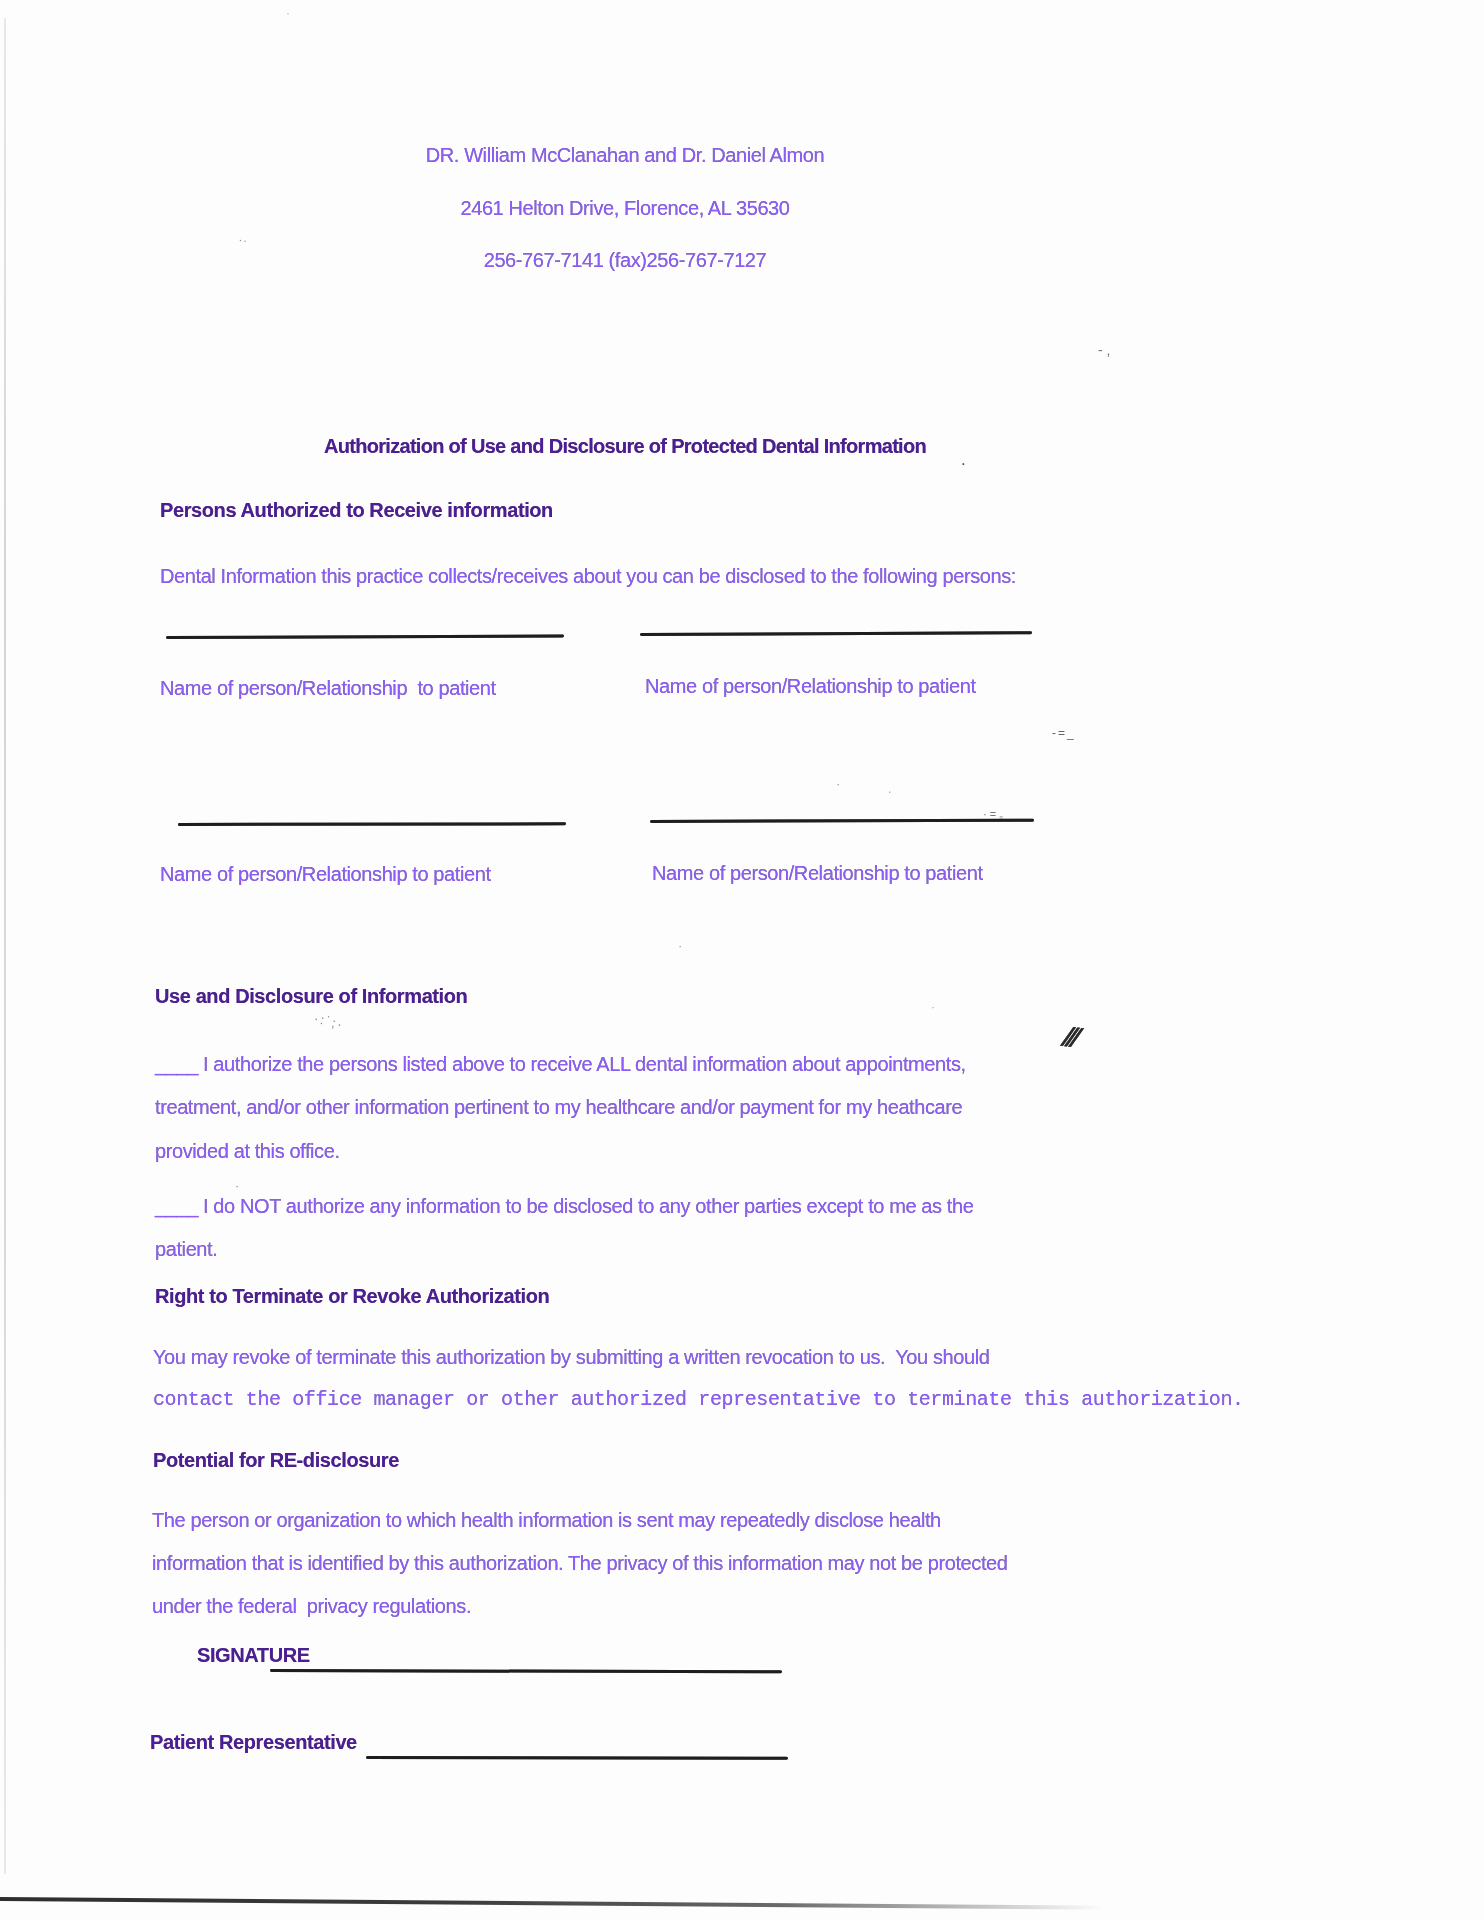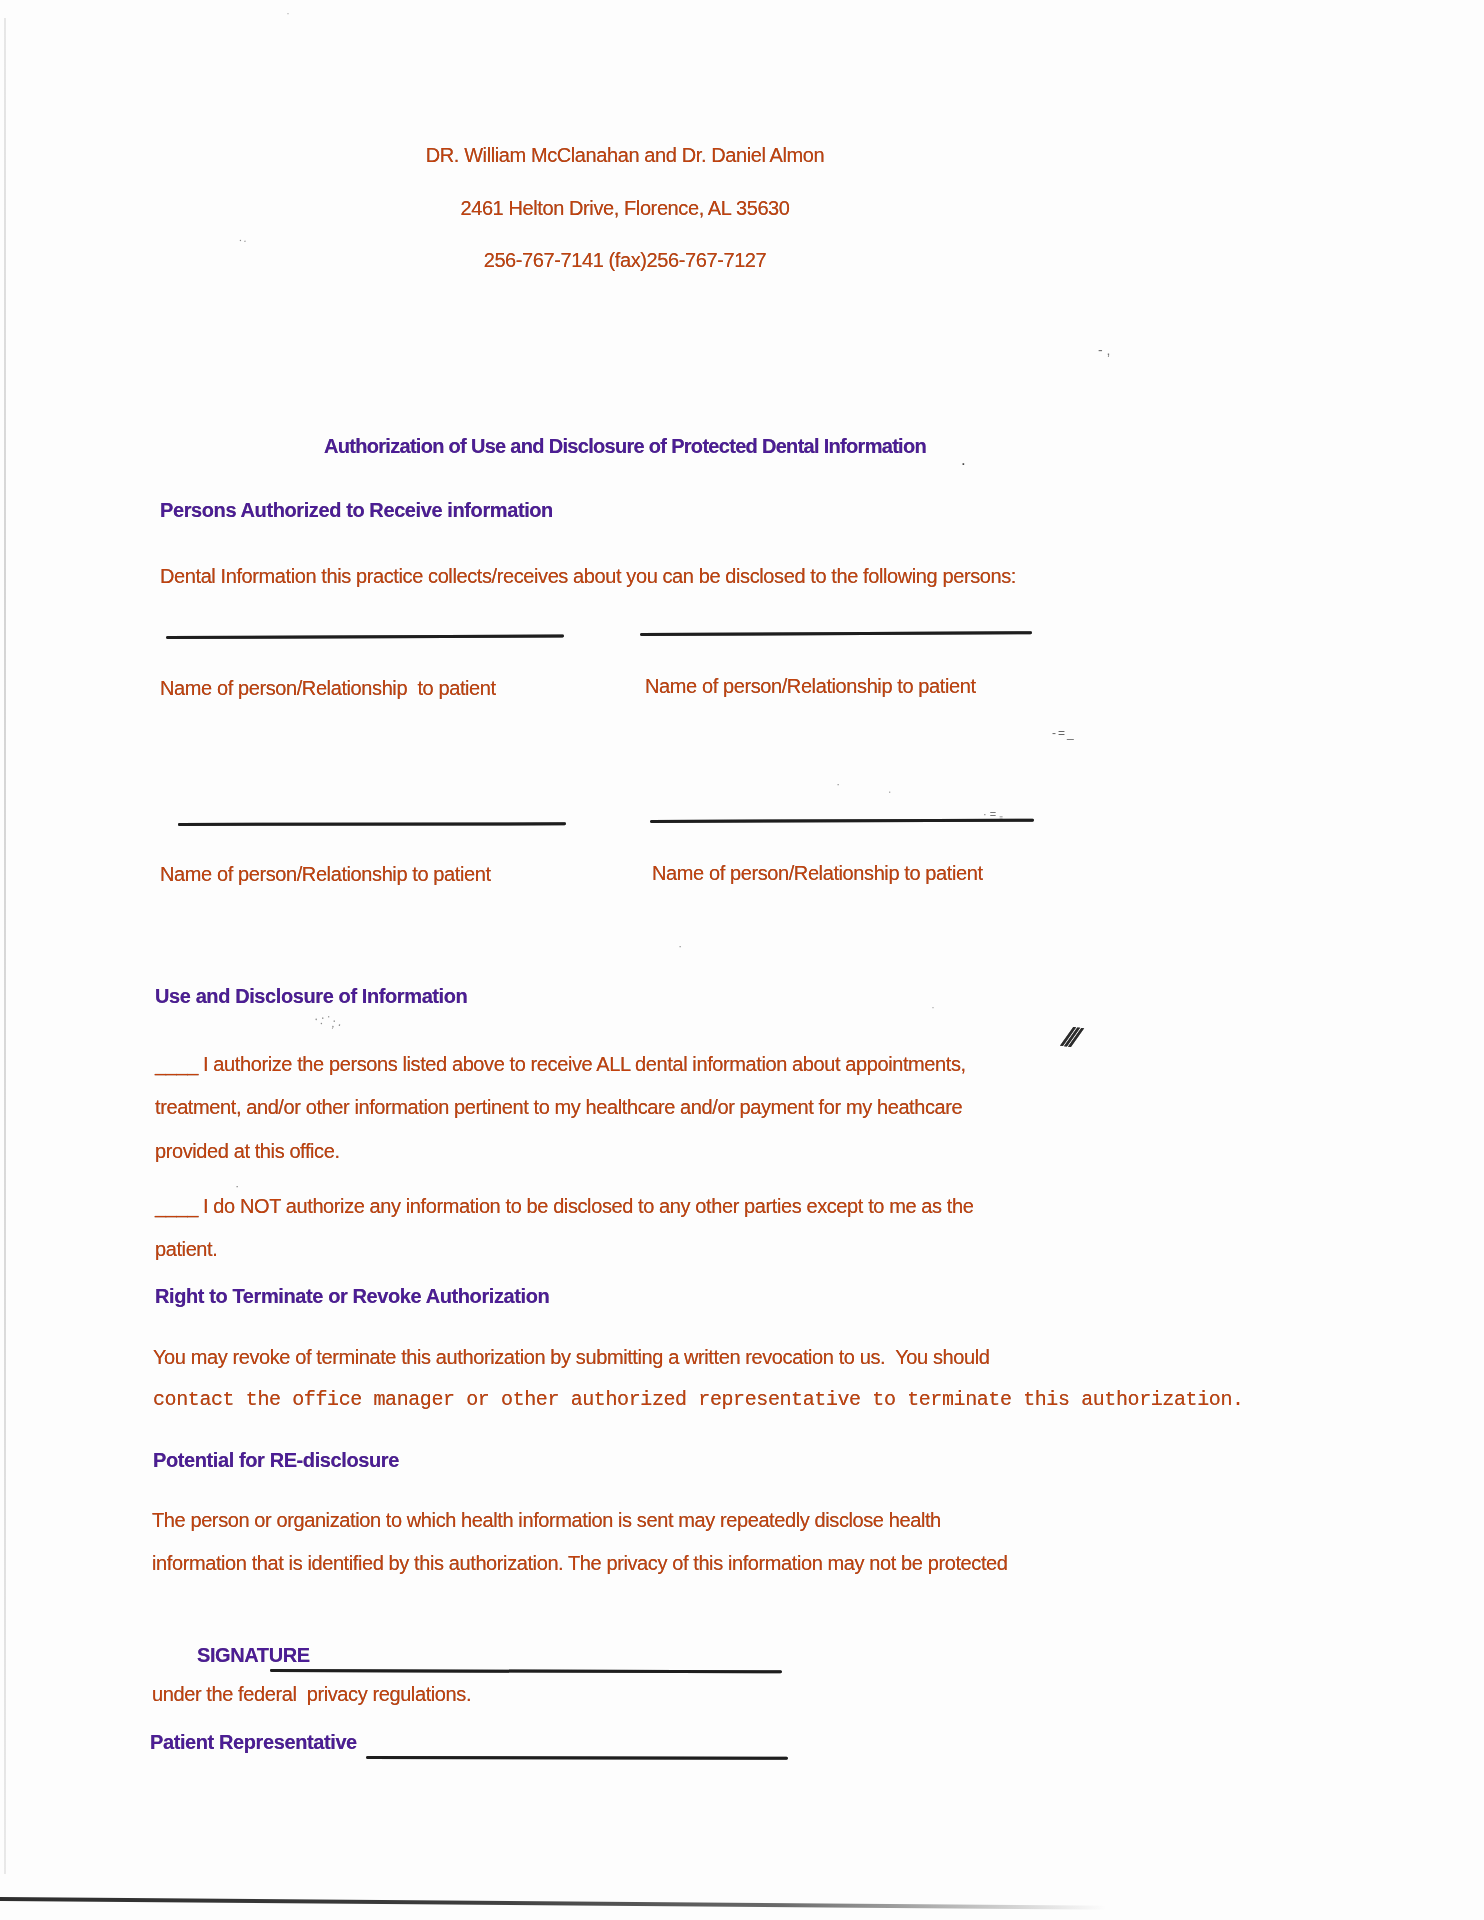--- a/index.html
+++ b/index.html
@@ -10,21 +10,21 @@
     font-family:"Liberation Sans", sans-serif;
     color:#2d2d2d;
     overflow:hidden;
   }
   .t{
     position:absolute;
     font-size:20px;
     line-height:26px;
     letter-spacing:-0.4px;
     white-space:pre;
-    color:#c2410c;
+    color:#8b5cf6;
     text-shadow:0 0 0.5px rgba(20,20,20,0.55);
   }
   .b{font-weight:700;color:#4c1d95;}
   .center{left:160px;width:930px;text-align:center;}
   .title{letter-spacing:-0.7px;}
   .rule{
     position:absolute;height:3px;background:#1e1e1e;border-radius:1.5px;
     transform-origin:left center;
     box-shadow:0 0 0.6px rgba(0,0,0,0.5);
   }
@@ -95,21 +95,21 @@
   <div class="t" style="left:155px;top:1193px;">____ I do NOT authorize any information to be disclosed to any other parties except to me as the</div>
   <div class="t" style="left:155px;top:1236px;">patient.</div>
 
   <div class="t b" style="left:155px;top:1283px;">Right to Terminate or Revoke Authorization</div>
   <div class="t" style="left:153px;top:1344px;">You may revoke of terminate this authorization by submitting a written revocation to us.  You should</div>
   <div class="t" style="left:153px;top:1387px;font-family:Liberation Mono, monospace;">contact the office manager or other authorized representative to terminate this authorization.</div>
 
   <div class="t b" style="left:153px;top:1447px;">Potential for RE-disclosure</div>
   <div class="t" style="left:152px;top:1507px;">The person or organization to which health information is sent may repeatedly disclose health</div>
   <div class="t" style="left:152px;top:1550px;">information that is identified by this authorization. The privacy of this information may not be protected</div>
-  <div class="t" style="left:152px;top:1681px;">under the federal  privacy regulations.</div>
+  <div class="t" style="left:152px;top:1593px;">under the federal  privacy regulations.</div>
 
   <div class="t b" style="left:152px;top:1642px;margin-left:45px;">SIGNATURE</div>
   <div class="rule" style="left:270px;top:1669px;width:512px;transform:rotate(0.15deg);"></div>
 
   <div class="t b" style="left:150px;top:1729px;">Patient Representative</div>
   <div class="rule" style="left:366px;top:1756px;width:422px;transform:rotate(0.1deg);"></div>
 
 </div>
 
 </body></html>

